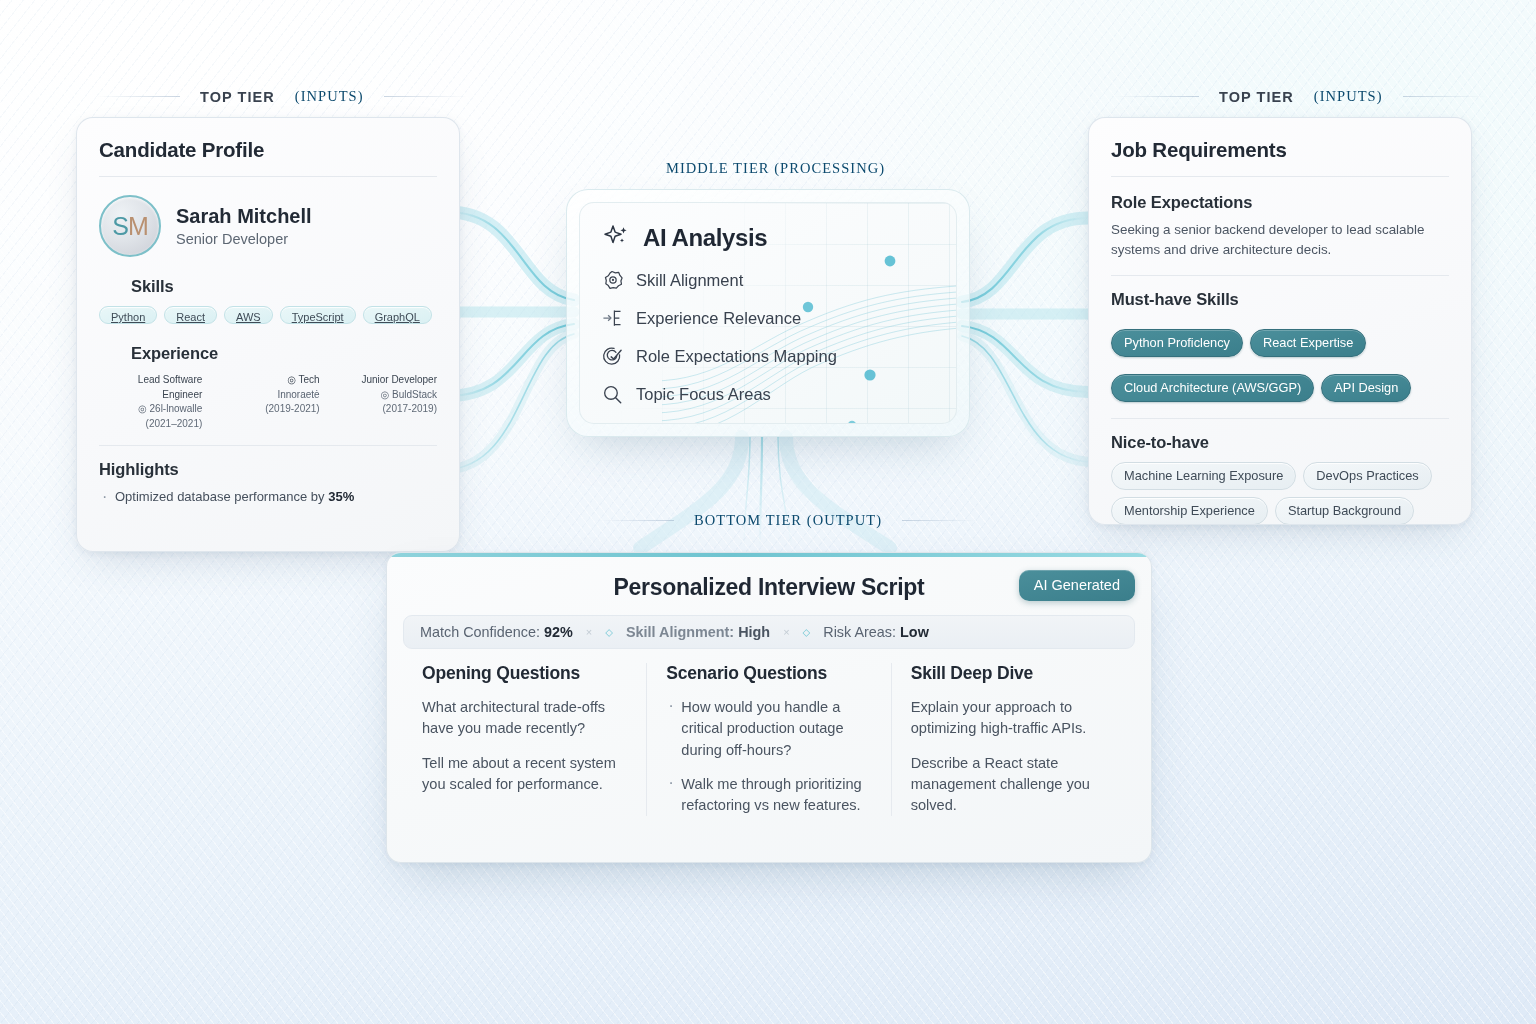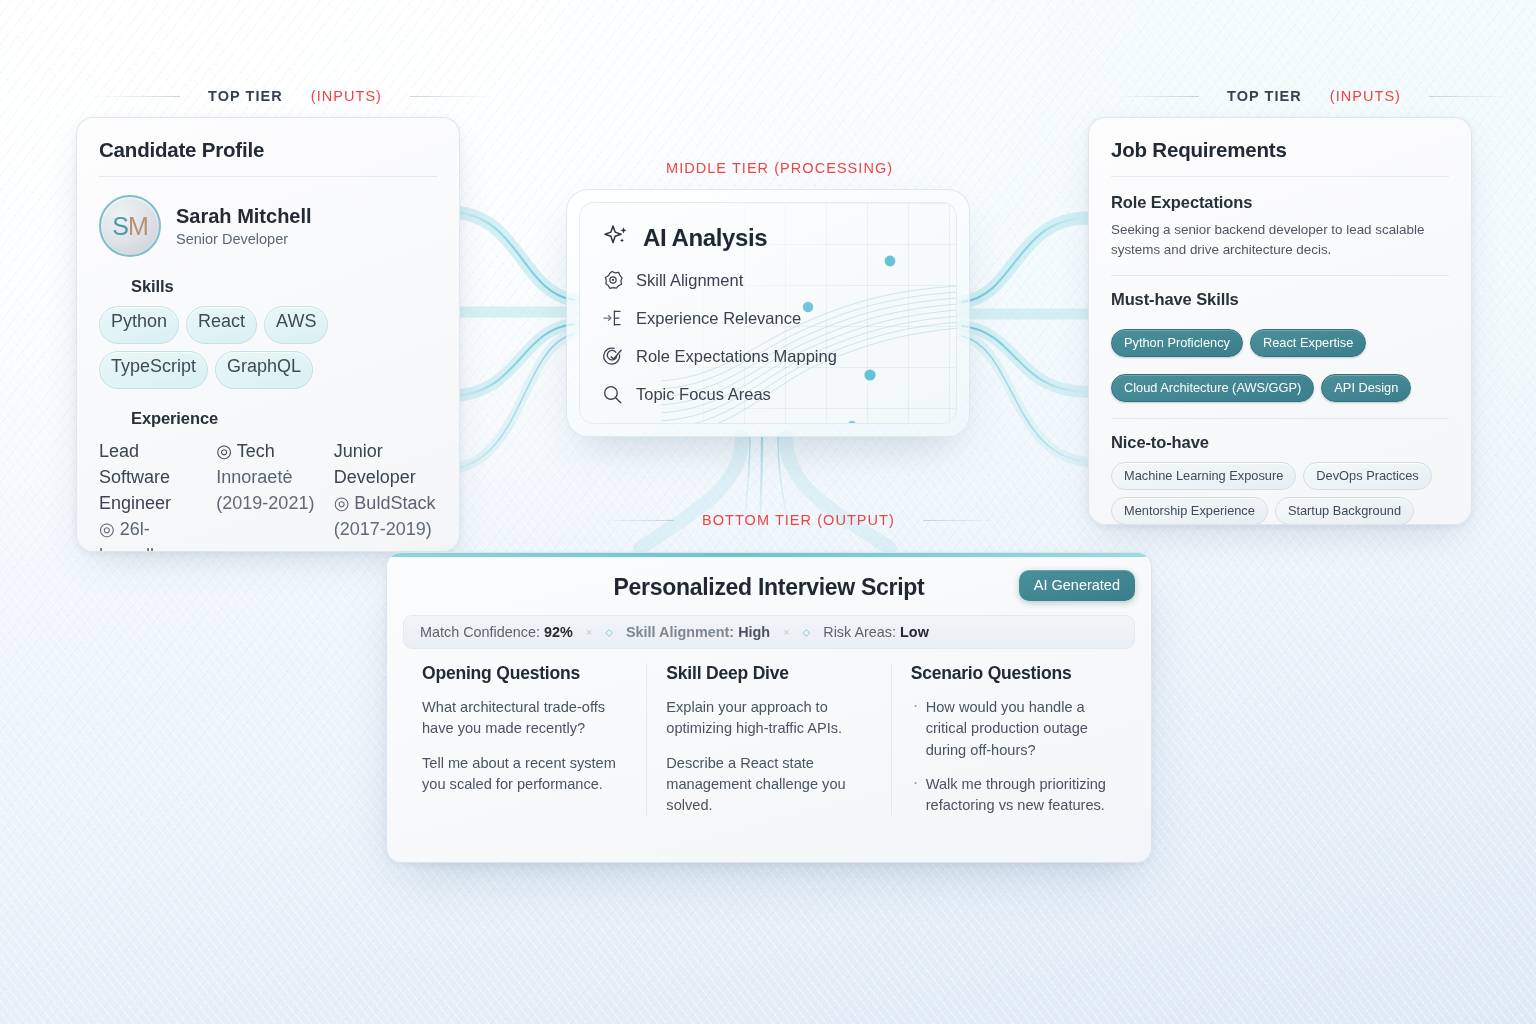--- a/index.html
+++ b/index.html
@@ -22,31 +22,31 @@
     background-image:
       repeating-linear-gradient(52deg, rgba(255,255,255,.55) 0 1px, rgba(255,255,255,0) 1px 7px),
       repeating-linear-gradient(128deg, rgba(196,214,233,.18) 0 1px, rgba(255,255,255,0) 1px 9px);
     opacity: .85;
   }
   .bg-flow { position: absolute; inset: 0; pointer-events: none; }
 
   
   .tier-label {
     position: absolute;
-    display: flex; align-items: center; gap: 28px;
+    display: flex; align-items: center; gap: 20px;
     font-size: 14.5px; letter-spacing: 1.05px;
     white-space: nowrap;
   }
   .tier-label .rule {
     height: 1px; width: 84px;
     background: linear-gradient(90deg, rgba(150,172,196,0), rgba(150,172,196,.5));
   }
   .tier-label .rule.r { background: linear-gradient(90deg, rgba(150,172,196,.5), rgba(150,172,196,0)); }
   .tier-label .strong { font-weight: bold; color: #39424f; }
-  .tier-label .soft { color: #ef4444; }
+  .tier-label .soft { color: #0c4a6e; font-family: Liberation Serif, serif; }
 
   #tier-left  { left: 96px;  top: 88px; }
   #tier-right { left: 1115px; top: 88px; }
   #tier-mid   { left: 666px; top: 160px; }
   #tier-bot   { left: 600px; top: 512px; }
   #tier-mid .rule, #tier-bot .rule { width: 74px; }
 
   
   .card {
     position: absolute;
@@ -77,29 +77,30 @@
     display: flex; align-items: center; justify-content: center;
     font-size: 25px; color: #4c99a5; letter-spacing: -1px;
     box-shadow: inset 0 1px 3px rgba(255,255,255,.85);
   }
   .avatar .i2 { color: #b99070; }
   .p-name { font-size: 20px; font-weight: bold; color: #222a35; }
   .p-role { font-size: 14.5px; color: #5d6773; margin-top: 3px; }
 
   .pill-row { display: flex; flex-wrap: wrap; gap: 7px; }
   .pill {
-    font-size: 18px; color: #3f4b57;
-    padding: 4px 11px 11px; border-radius: 999px;
+    font-size: 11px; color: #3f4b57;
+    padding: 4px 11px 0; border-radius: 999px;
     background: linear-gradient(165deg, #e9f7f8, #daf0f3);
     border: 1px solid #c2e2e7;
     box-shadow: inset 0 1px 1px rgba(255,255,255,.9);
     white-space: nowrap;
-  }
-
-  .exp-grid { display: flex; gap: 14px; font-size: 18px; color: #4c5663; line-height: 1.45; }
+    text-decoration: underline;
+  }
+
+  .exp-grid { display: flex; gap: 14px; font-size: 10px; color: #4c5663; line-height: 1.45; text-align: right; }
   .exp-col { flex: 1; }
   .exp-col .t { color: #3b4551; }
   .exp-col .c { color: #5a6472; }
   .exp-col .d { color: #606a77; }
 
   .hl-list { list-style: none; font-size: 13px; color: #454f5c; }
   .hl-list li {
     position: relative; padding-left: 16px; margin-bottom: 11px; line-height: 1.3;
   }
   .hl-list li:before {
@@ -461,27 +462,27 @@
         <span><span>Risk Areas: </span><b>Low</b></span>
       </div>
 
     <div class="cols" id="out-cols">
         <div class="col">
           <h4>Opening Questions</h4>
           <p>What architectural trade-offs have you made recently?</p>
           <p>Tell me about a recent system you scaled for performance.</p>
         </div>
         <div class="col">
-          <h4>Skill Deep Dive</h4>
-          <p>Explain your approach to optimizing high-traffic APIs.</p>
-          <p>Describe a React state management challenge you solved.</p>
-        </div>
-        <div class="col">
           <h4>Scenario Questions</h4>
           <ul>
             <li>How would you handle a critical production outage during off-hours?</li>
             <li>Walk me through prioritizing refactoring vs  new features.</li>
           </ul>
         </div>
+        <div class="col">
+          <h4>Skill Deep Dive</h4>
+          <p>Explain your approach to optimizing high-traffic APIs.</p>
+          <p>Describe a React state management challenge you solved.</p>
+        </div>
       </div>
   </div>
 
 </div>
 
 </body></html>

